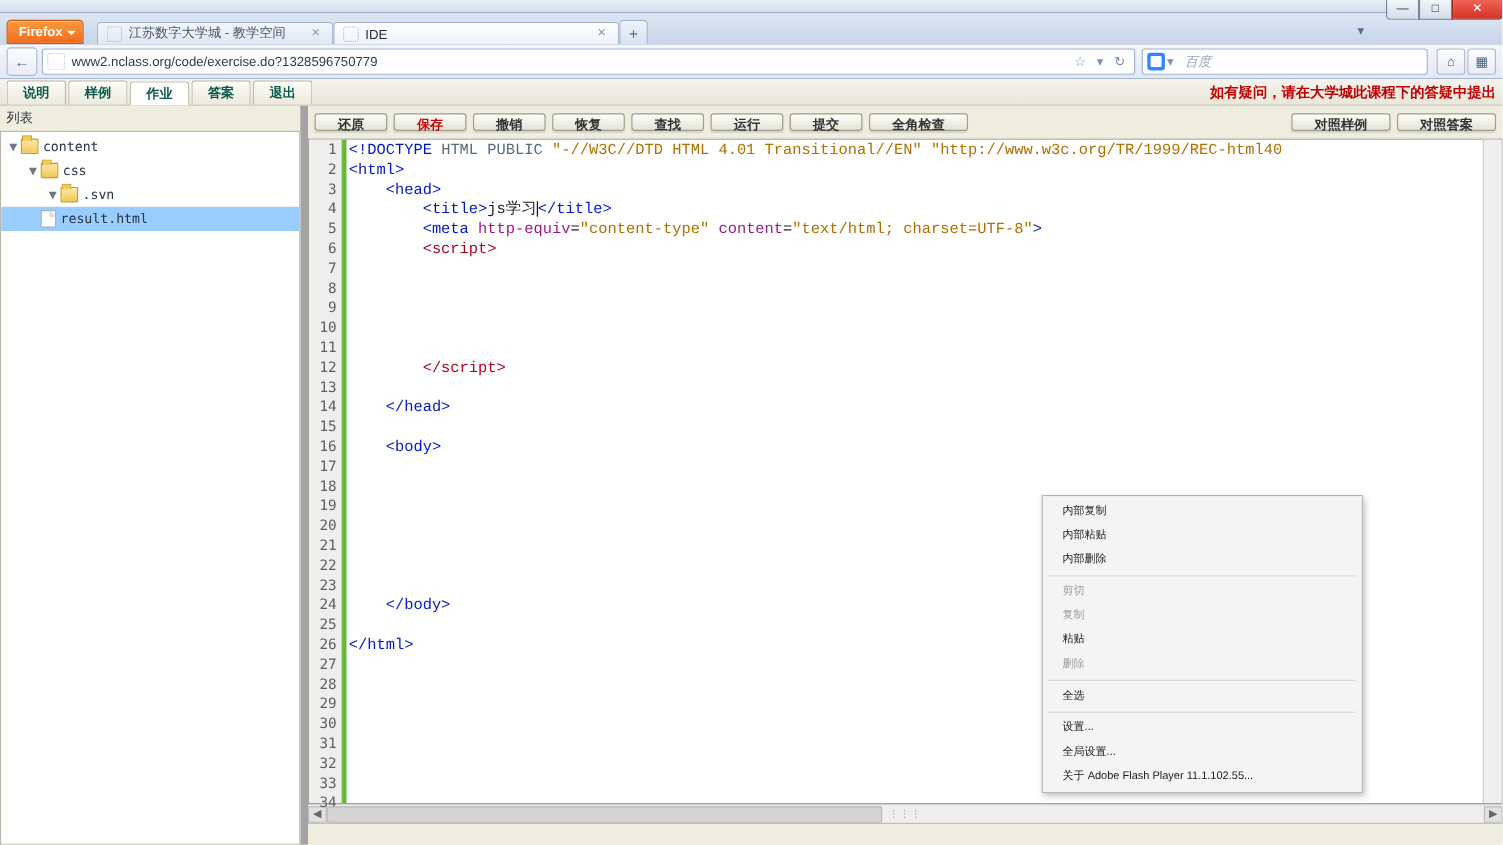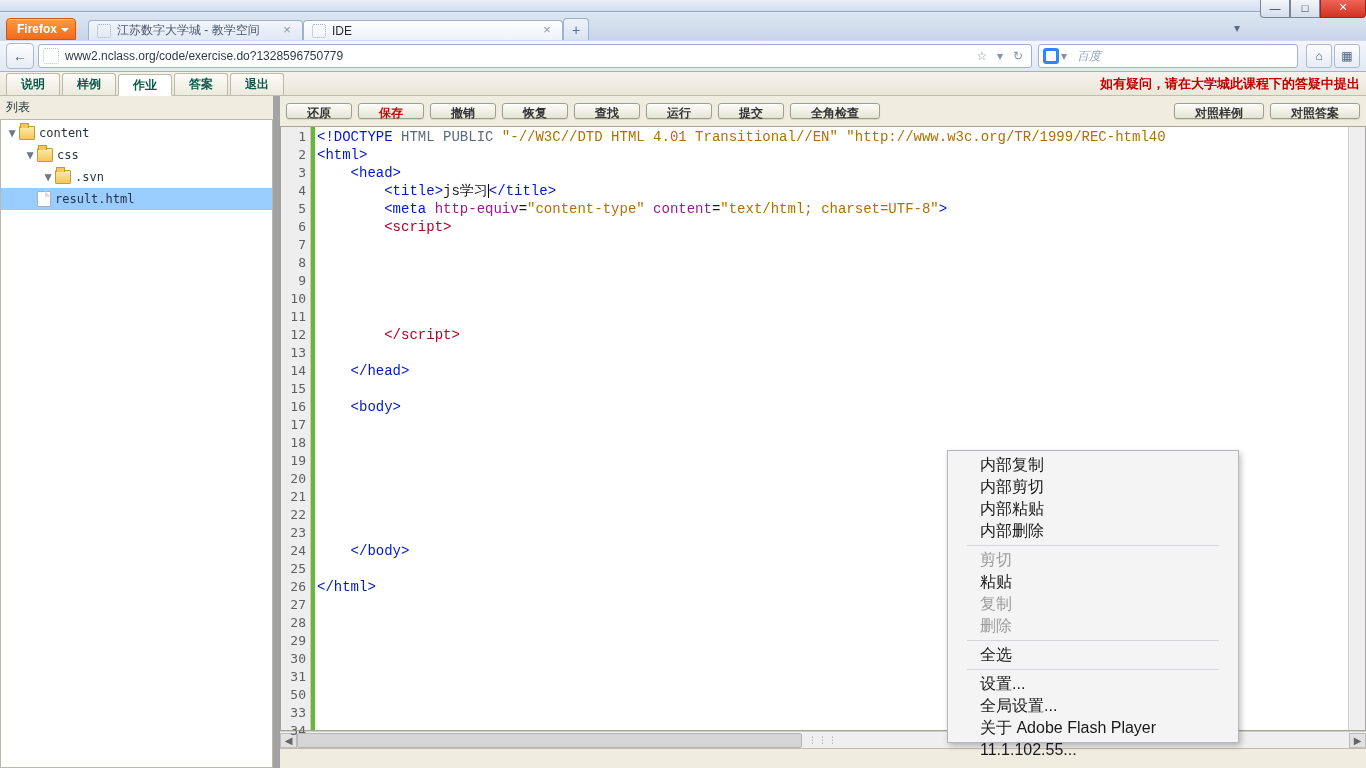--- a/index.html
+++ b/index.html
@@ -70,21 +70,21 @@
 .code .cursor { display:inline-block; width:0; border-left:1px solid #000; height:14px; vertical-align:middle; }
 
 .editor-scroll-v { width:17px; background:#efefef; border-left:1px solid #cfcfcf; }
 .editor-scroll-h { height:17px; background:#efefef; border-top:1px solid #cfcfcf; display:flex; align-items:center; }
 .editor-scroll-h .sb-btn{ width:17px; height:15px; background:#e1e1e1; border:1px solid #bcbcbc; display:flex; align-items:center; justify-content:center; color:#666; font-size:10px;}
 .editor-scroll-h .track{ flex:1; height:15px; position:relative; }
 .editor-scroll-h .thumb{ position:absolute; left:0; width:48%; height:15px; background:#d5d5d5; border:1px solid #b7b7b7; border-radius:2px;}
 .editor-scroll-h .grip{ position:absolute; left:50%; top:50%; transform:translate(-50%,-50%); color:#9a9a9a; font-size:9px; letter-spacing:1px;}
 
 
-.ctx { position:absolute; left:666px; top:323px; width:292px; background:#f4f4f4; border:1px solid #b3b6bb; box-shadow: 2px 3px 6px rgba(0,0,0,.25); padding:3px 18px; z-index:50; font-size:16px; }
+.ctx { position:absolute; left:666px; top:323px; width:292px; background:#f4f4f4; border:1px solid #b3b6bb; box-shadow: 2px 3px 6px rgba(0,0,0,.25); padding:3px 4px; z-index:50; font-size:10px; }
 .ctx .item { height:22px; line-height:22px; padding: 0 14px; color:#1a1a1a; }
 .ctx .item.dis { color:#9c9c9c; }
 .ctx .sep { height:1px; background:#d4d7db; margin:3px 1px; }
 
 .statusbar { height:20px; background:#eeede0; border-top:1px solid #bfbdad;}
 </style>
 </head>
 <body>
 
 <div class="win-titlebar">
@@ -215,37 +215,36 @@
           <div>22</div>
           <div>23</div>
           <div>24</div>
           <div>25</div>
           <div>26</div>
           <div>27</div>
           <div>28</div>
           <div>29</div>
           <div>30</div>
           <div>31</div>
-          <div>50</div>
+          <div>32</div>
           <div>33</div>
           <div>34</div>
         </div>
       <div class="ruler"></div>
       <div class="code" id="code"><div><span class="t-tag">&lt;!DOCTYPE</span> <span class="t-doc">HTML PUBLIC </span><span class="t-str">"-//W3C//DTD HTML 4.01 Transitional//EN"</span> <span class="t-str">"http://www.w3c.org/TR/1999/REC-html40</span></div><div><span class="t-tag">&lt;html&gt;</span></div><div>    <span class="t-tag">&lt;head&gt;</span></div><div>        <span class="t-tag">&lt;title&gt;</span>js学习<span class="cursor"></span><span class="t-tag">&lt;/title&gt;</span></div><div>        <span class="t-tag">&lt;meta</span> <span class="t-attr">http-equiv</span>=<span class="t-str">"content-type"</span> <span class="t-attr">content</span>=<span class="t-str">"text/html; charset=UTF-8"</span><span class="t-tag">&gt;</span></div><div>        <span class="t-script">&lt;script&gt;</span></div><div>&nbsp;</div><div>&nbsp;</div><div>&nbsp;</div><div>&nbsp;</div><div>&nbsp;</div><div>        <span class="t-script">&lt;/script&gt;</span></div><div>&nbsp;</div><div>    <span class="t-tag">&lt;/head&gt;</span></div><div>&nbsp;</div><div>    <span class="t-tag">&lt;body&gt;</span></div><div>&nbsp;</div><div>&nbsp;</div><div>&nbsp;</div><div>&nbsp;</div><div>&nbsp;</div><div>&nbsp;</div><div>&nbsp;</div><div>    <span class="t-tag">&lt;/body&gt;</span></div><div>&nbsp;</div><div><span class="t-tag">&lt;/html&gt;</span></div><div>&nbsp;</div><div>&nbsp;</div><div>&nbsp;</div><div>&nbsp;</div><div>&nbsp;</div><div>&nbsp;</div><div>&nbsp;</div><div>&nbsp;</div></div>
       <div class="editor-scroll-v"></div>
 
       <div class="ctx" id="ctx">
           <div class="item">内部复制</div>
-          <div class="item">内部剪切</div>
           <div class="item">内部粘贴</div>
           <div class="item">内部删除</div>
           <div class="sep"></div>
           <div class="item dis">剪切</div>
+          <div class="item dis">复制</div>
           <div class="item">粘贴</div>
-          <div class="item dis">复制</div>
           <div class="item dis">删除</div>
           <div class="sep"></div>
           <div class="item">全选</div>
           <div class="sep"></div>
           <div class="item">设置...</div>
           <div class="item">全局设置...</div>
           <div class="item">关于 Adobe Flash Player 11.1.102.55...</div>
         </div>
     </div>
 

